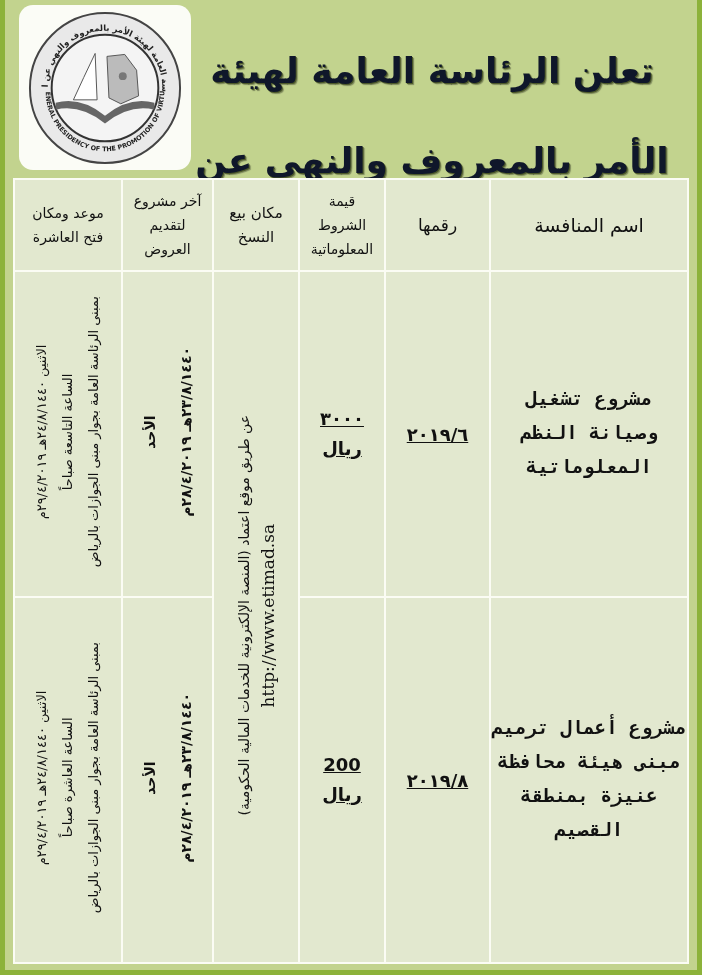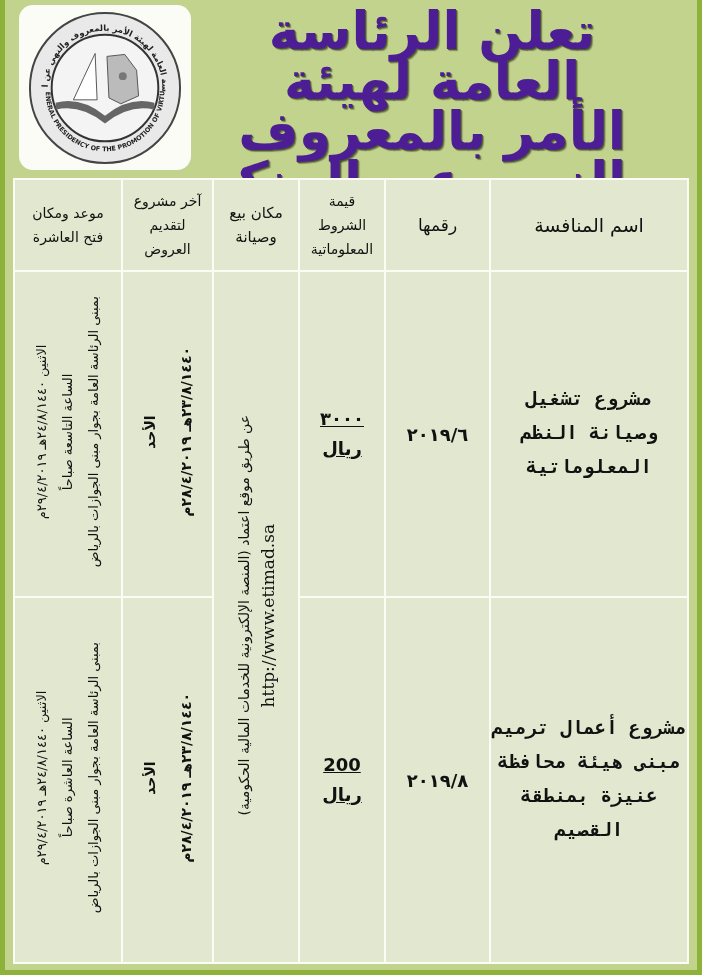--- a/index.html
+++ b/index.html
@@ -18,44 +18,45 @@
     position: absolute; left: 14px; top: 5px; width: 172px; height: 165px;
     background: #fbfcf6; border-radius: 14px;
     display: flex; align-items: center; justify-content: center;
   }
   .logo-box svg { width: 158px; height: 158px; }
   .title {
     position: absolute; right: 20px; top: 6px; width: 490px;
     text-align: center; font-weight: bold;
   }
   .title .l1, .title .l2 {
-    font-size: 52px; line-height: 50px; color: #4c1d95;
+    font-size: 36px; line-height: 50px; color: #0f172a;
     text-shadow: 1px 1px 0 #4d5a2a, 2px 2px 1px rgba(0,0,0,0.35);
     letter-spacing: 1px;
+    margin-top: 40px;
   }
   .title .l3 {
     font-size: 27px; line-height: 40px; margin-top: 4px;
     text-shadow: 1px 1px 1px rgba(0,0,0,0.3);
   }
   table.tenders {
     position: absolute; left: 8px; top: 178px; width: 674px; height: 786px;
     border-collapse: collapse; table-layout: fixed;
     background: #e2e8cf;
   }
   table.tenders th, table.tenders td {
     border: 2px solid #fbfcf4;
     text-align: center; vertical-align: middle;
     padding: 0; font-weight: bold;
   }
   table.tenders th {
     height: 90px; font-size: 14px; line-height: 24px; font-weight: normal;
   }
   table.tenders th span { display: block; }
   .name-cell { font-size: 19px; line-height: 34px; font-family: Liberation Mono, monospace; }
-  .num-cell { font-size: 18px; letter-spacing: 2px; direction: ltr; }
+  .num-cell { font-size: 18px; letter-spacing: 2px; direction: ltr; text-decoration: underline; }
   .price-cell { font-size: 18px; line-height: 30px; text-decoration: underline; }
   .vert {
     display: inline-block;
     writing-mode: vertical-rl;
     transform: rotate(180deg);
     white-space: nowrap;
   }
   .sale-cell .vert { font-size: 14px; line-height: 24px; font-weight: normal; }
   .sale-cell .url { font-family: "DejaVu Serif", serif; font-size: 17px; direction: ltr; font-weight: normal; }
   .deadline-cell .vert { font-size: 14px; line-height: 36px; }
@@ -107,21 +108,21 @@
         <th style="font-size:17px">
             <span>رقمها</span>
           </th>
         <th>
           <span>قيمة</span>
           <span>الشروط</span>
           <span>المعلوماتية</span>
         </th>
         <th style="font-size:15px">
           <span>مكان بيع</span>
-          <span>وصيانة</span>
+          <span>النسخ</span>
         </th>
         <th>
           <span>آخر مشروع</span>
           <span>لتقديم</span>
           <span>العروض</span>
         </th>
         <th>
           <span>موعد ومكان</span>
           <span>فتح العاشرة</span>
         </th>

